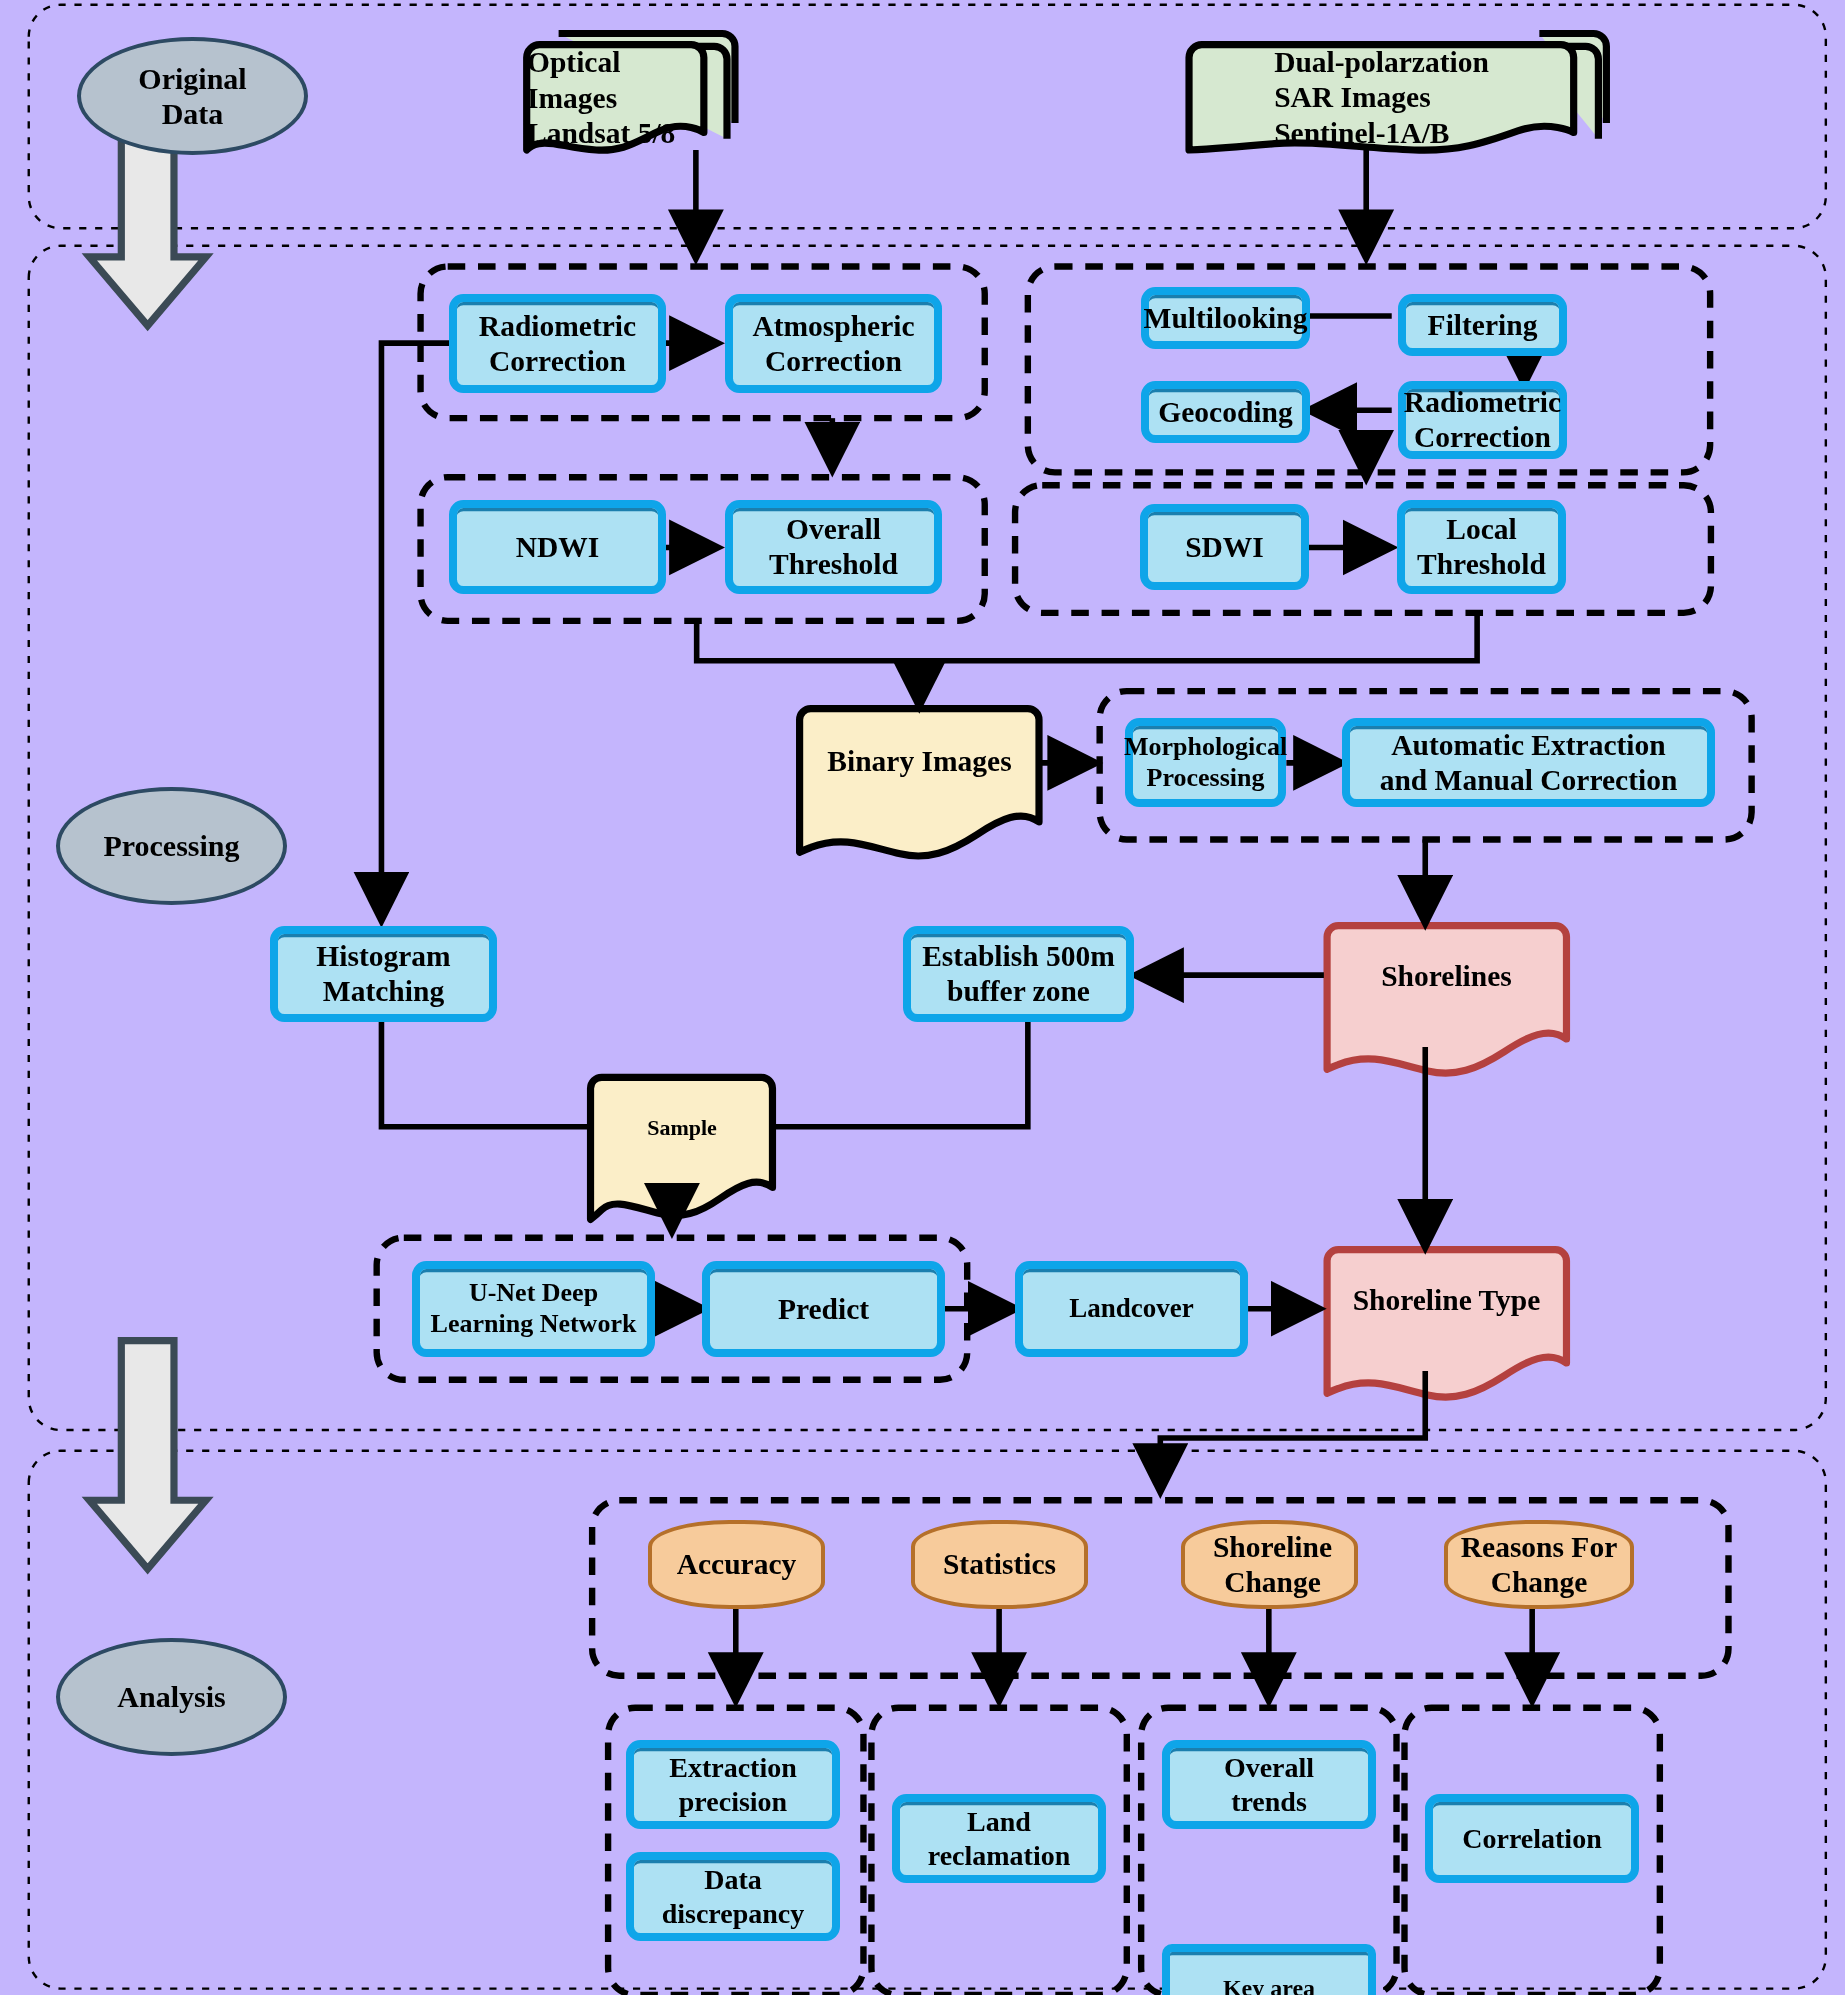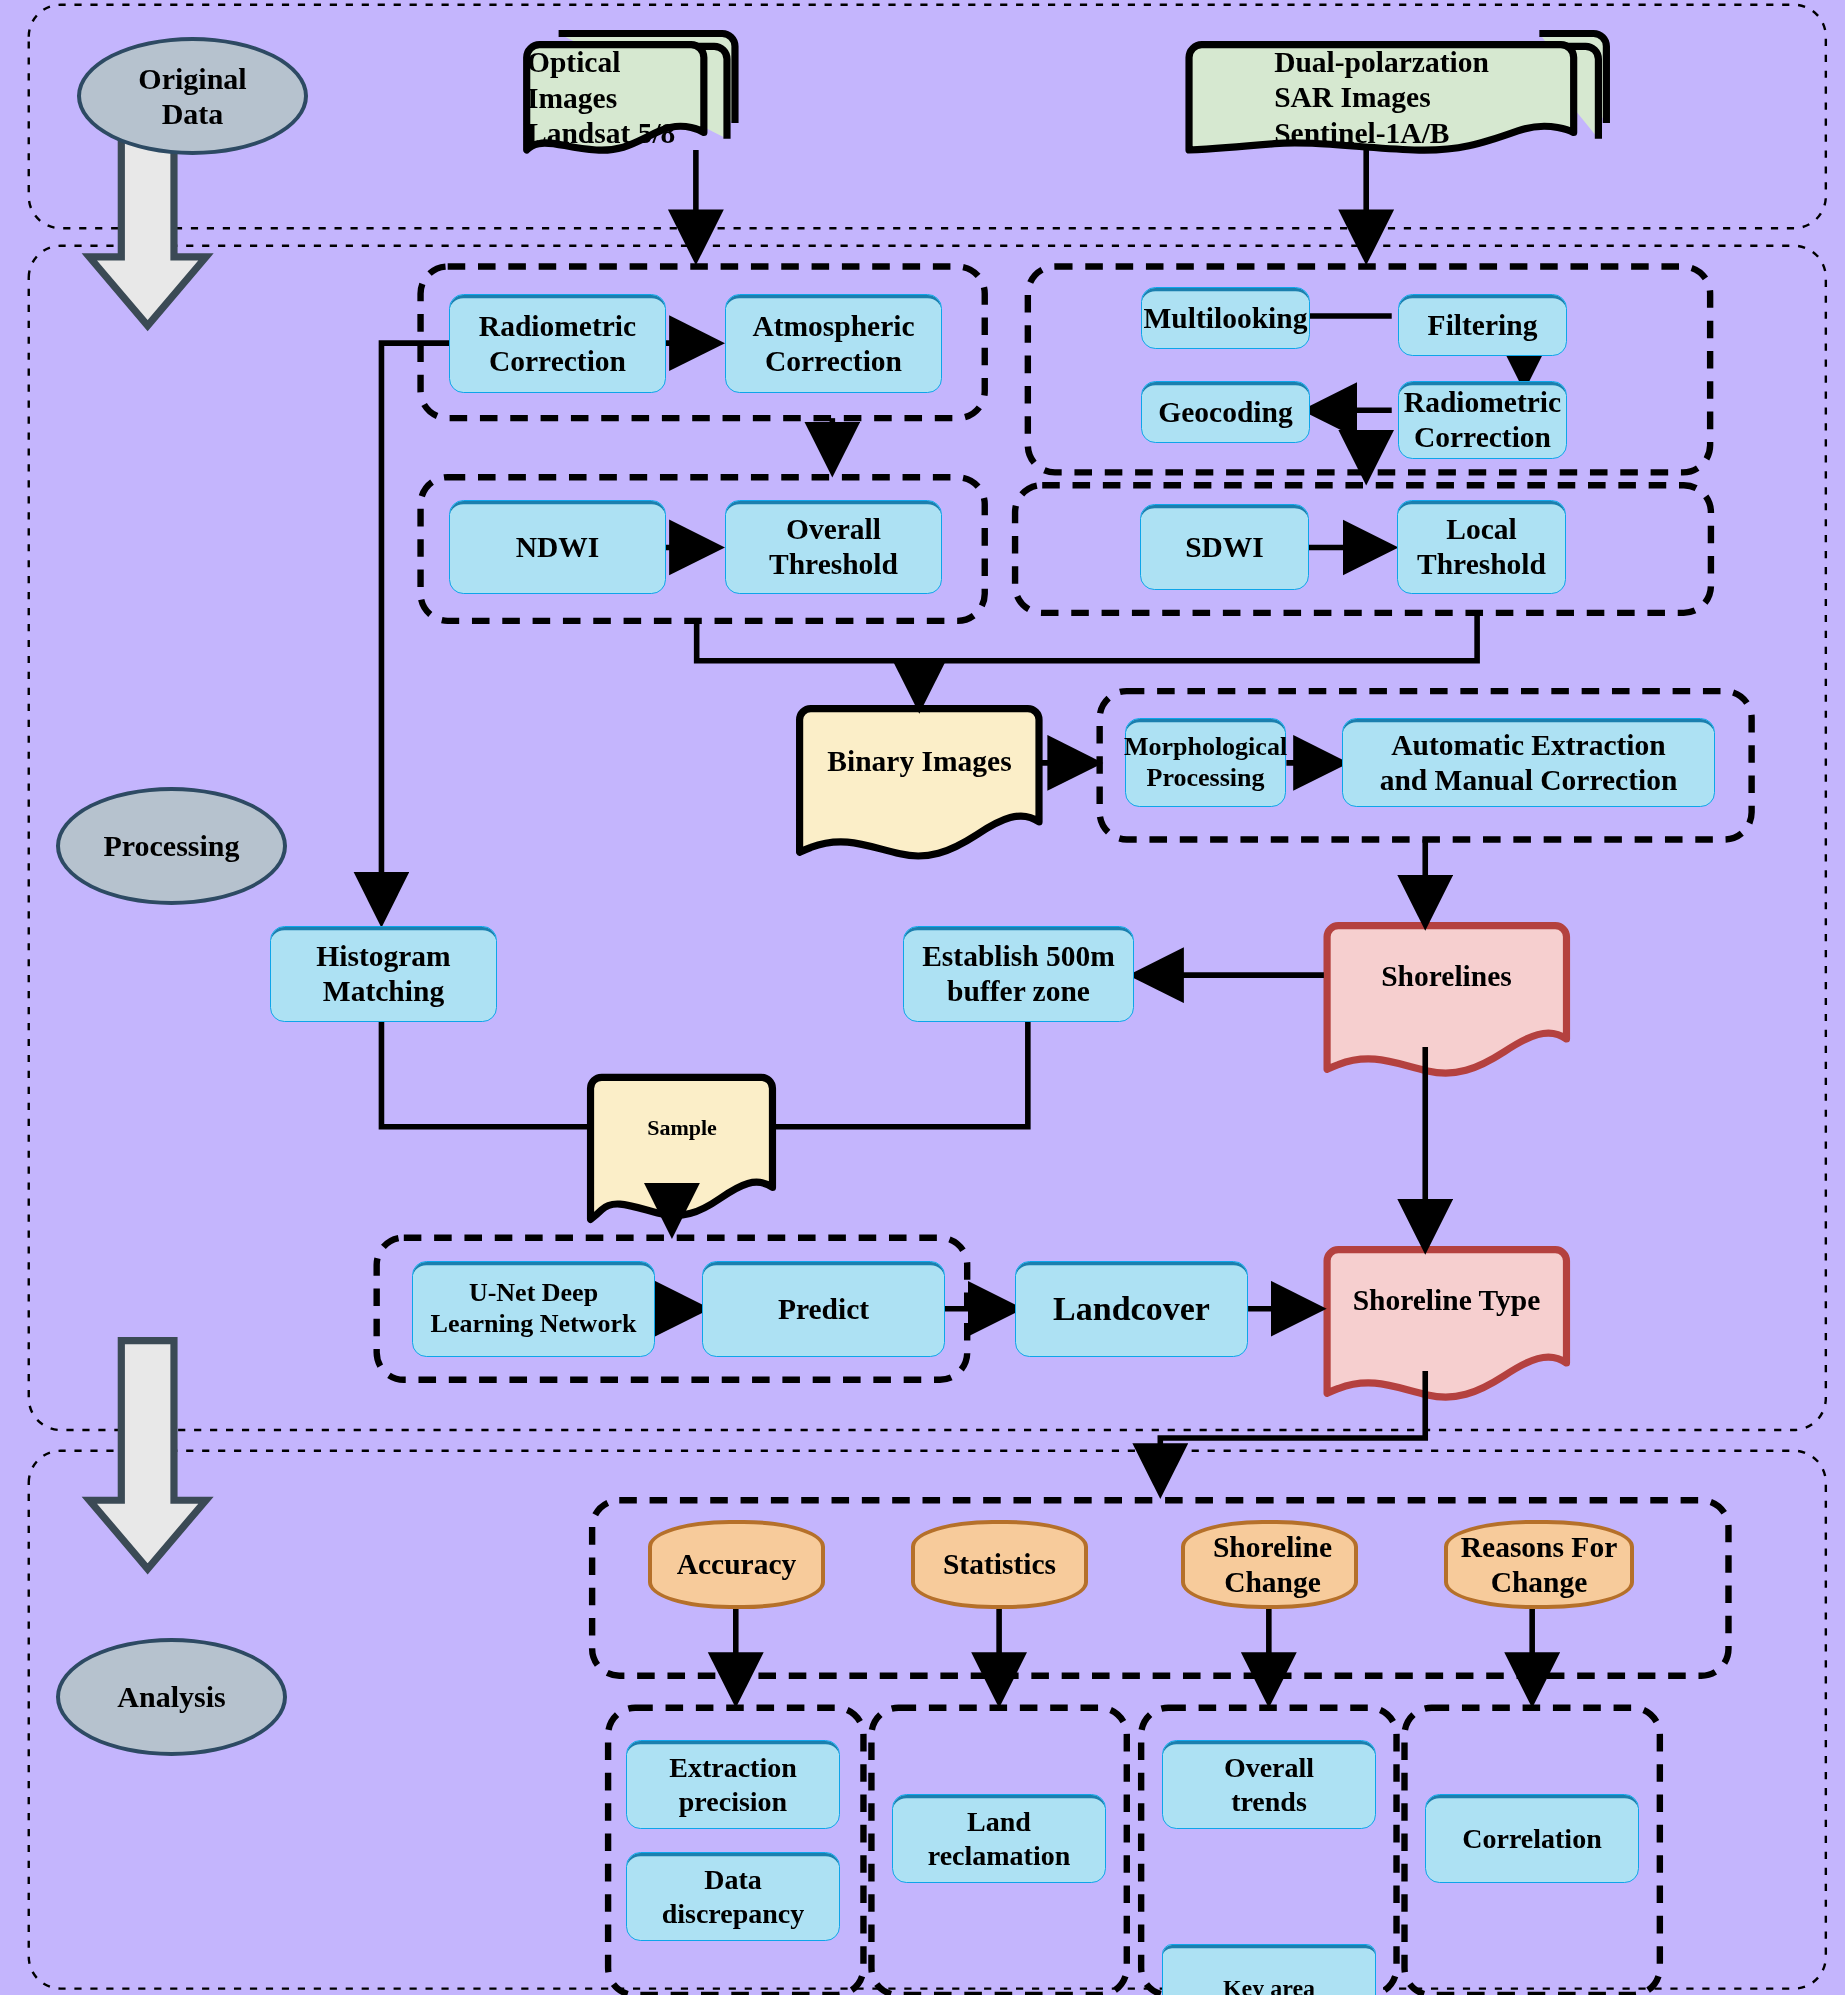--- a/index.html
+++ b/index.html
@@ -5,21 +5,21 @@
   html,body{margin:0;padding:0;background:#ffffff;}
   body{font-family:"Liberation Serif","DejaVu Serif",serif;}
   #stage{position:relative;width:1845px;height:1995px;background:#c4b5fd;overflow:hidden;}
   #svgroot{position:absolute;left:0;top:0;width:1845px;height:1995px;}
 
   .node{position:absolute;box-sizing:border-box;display:flex;align-items:center;
         justify-content:center;text-align:center;font-weight:bold;color:#000;
         line-height:1.18;white-space:pre-line;}
 
   
-  .blue{background:#ade1f3;border:1px solid #0ea5e9;border-radius:14.4px;
+  .blue{background:#ade1f3;border:8px solid #0ea5e9;border-radius:14.4px;
         box-shadow:0 4px 0 -0.8px #1b7fae inset;}
   
   .stageell{background:#b6c2ce;border:4.8px solid #2d4a63;border-radius:50%;}
   
   .orange{background:#f7cb9b;border:4.8px solid #b5702a;border-radius:46% / 30%;}
 
   .lbl{position:absolute;display:flex;align-items:center;justify-content:center;
        text-align:left;font-weight:bold;color:#000;white-space:pre-line;
        line-height:1.2;pointer-events:none;}
 </style>
@@ -181,21 +181,21 @@
   <div class="node blue" style="left:903px;top:926px;width:231px;height:96px;font-size:29.5px;">Establish 500m
 buffer zone</div>
   <div class="node blue" style="left:270px;top:926px;width:227px;height:96px;font-size:29.5px;">Histogram
 Matching</div>
 
   <div class="lbl" style="left:591px;top:1108px;width:182px;height:41px;font-size:22px;">Sample</div>
 
   <div class="node blue" style="left:412px;top:1261px;width:243px;height:96px;font-size:26px;">U-Net Deep
 Learning Network</div>
   <div class="node blue" style="left:702px;top:1261px;width:243px;height:96px;font-size:29.5px;">Predict</div>
-  <div class="node blue" style="left:1015px;top:1261px;width:233px;height:96px;font-size:34px;">Landcover</div>
+  <div class="node blue" style="left:1015px;top:1261px;width:233px;height:96px;font-size:27px;">Landcover</div>
 
   <div class="lbl" style="left:1327px;top:1280px;width:239px;height:41px;font-size:29.5px;">Shoreline Type</div>
 
   <div class="node orange" style="left:648px;top:1520px;width:177px;height:89px;font-size:29.5px;">Accuracy</div>
   <div class="node orange" style="left:911px;top:1520px;width:177px;height:89px;font-size:29.5px;">Statistics</div>
   <div class="node orange" style="left:1181px;top:1520px;width:177px;height:89px;font-size:29.5px;padding-left:6px;">Shoreline
 Change</div>
   <div class="node orange" style="left:1444px;top:1520px;width:190px;height:89px;font-size:29.5px;">Reasons For
 Change</div>
 

